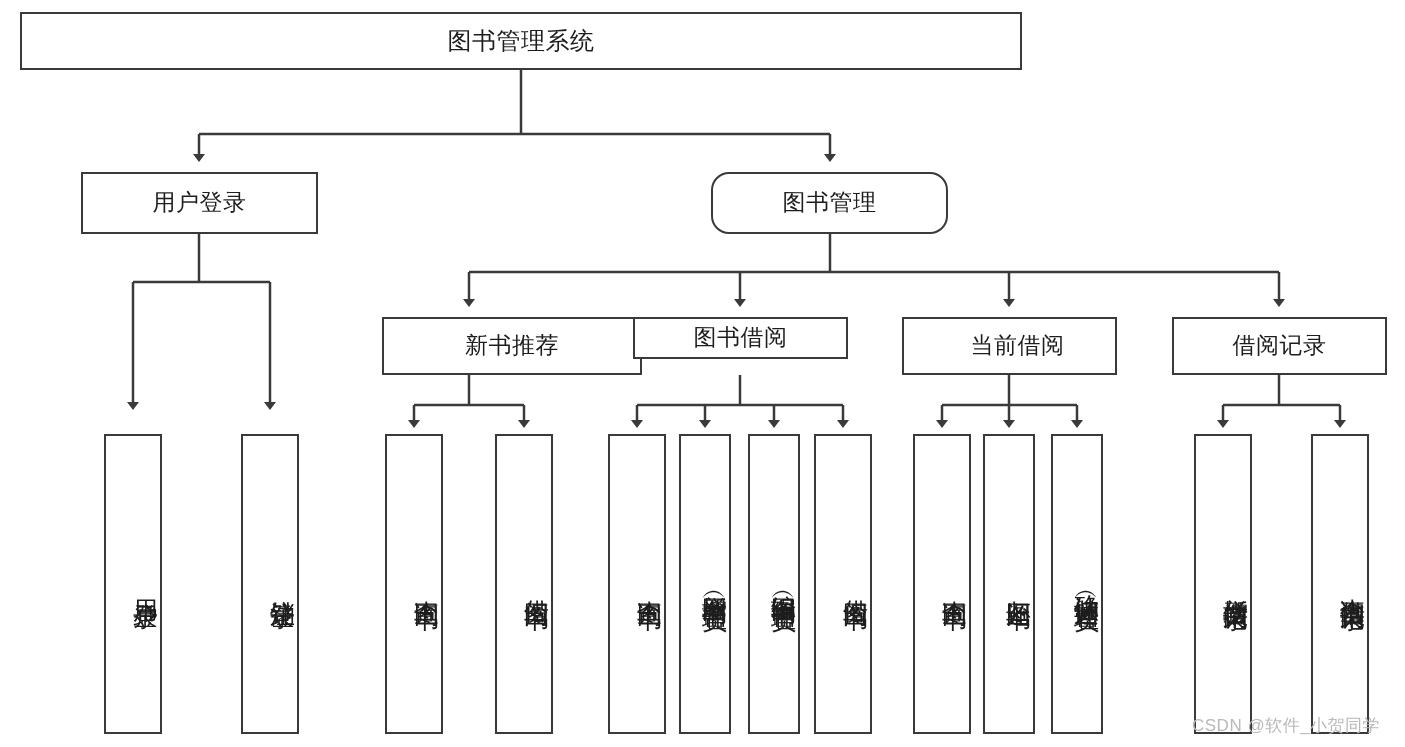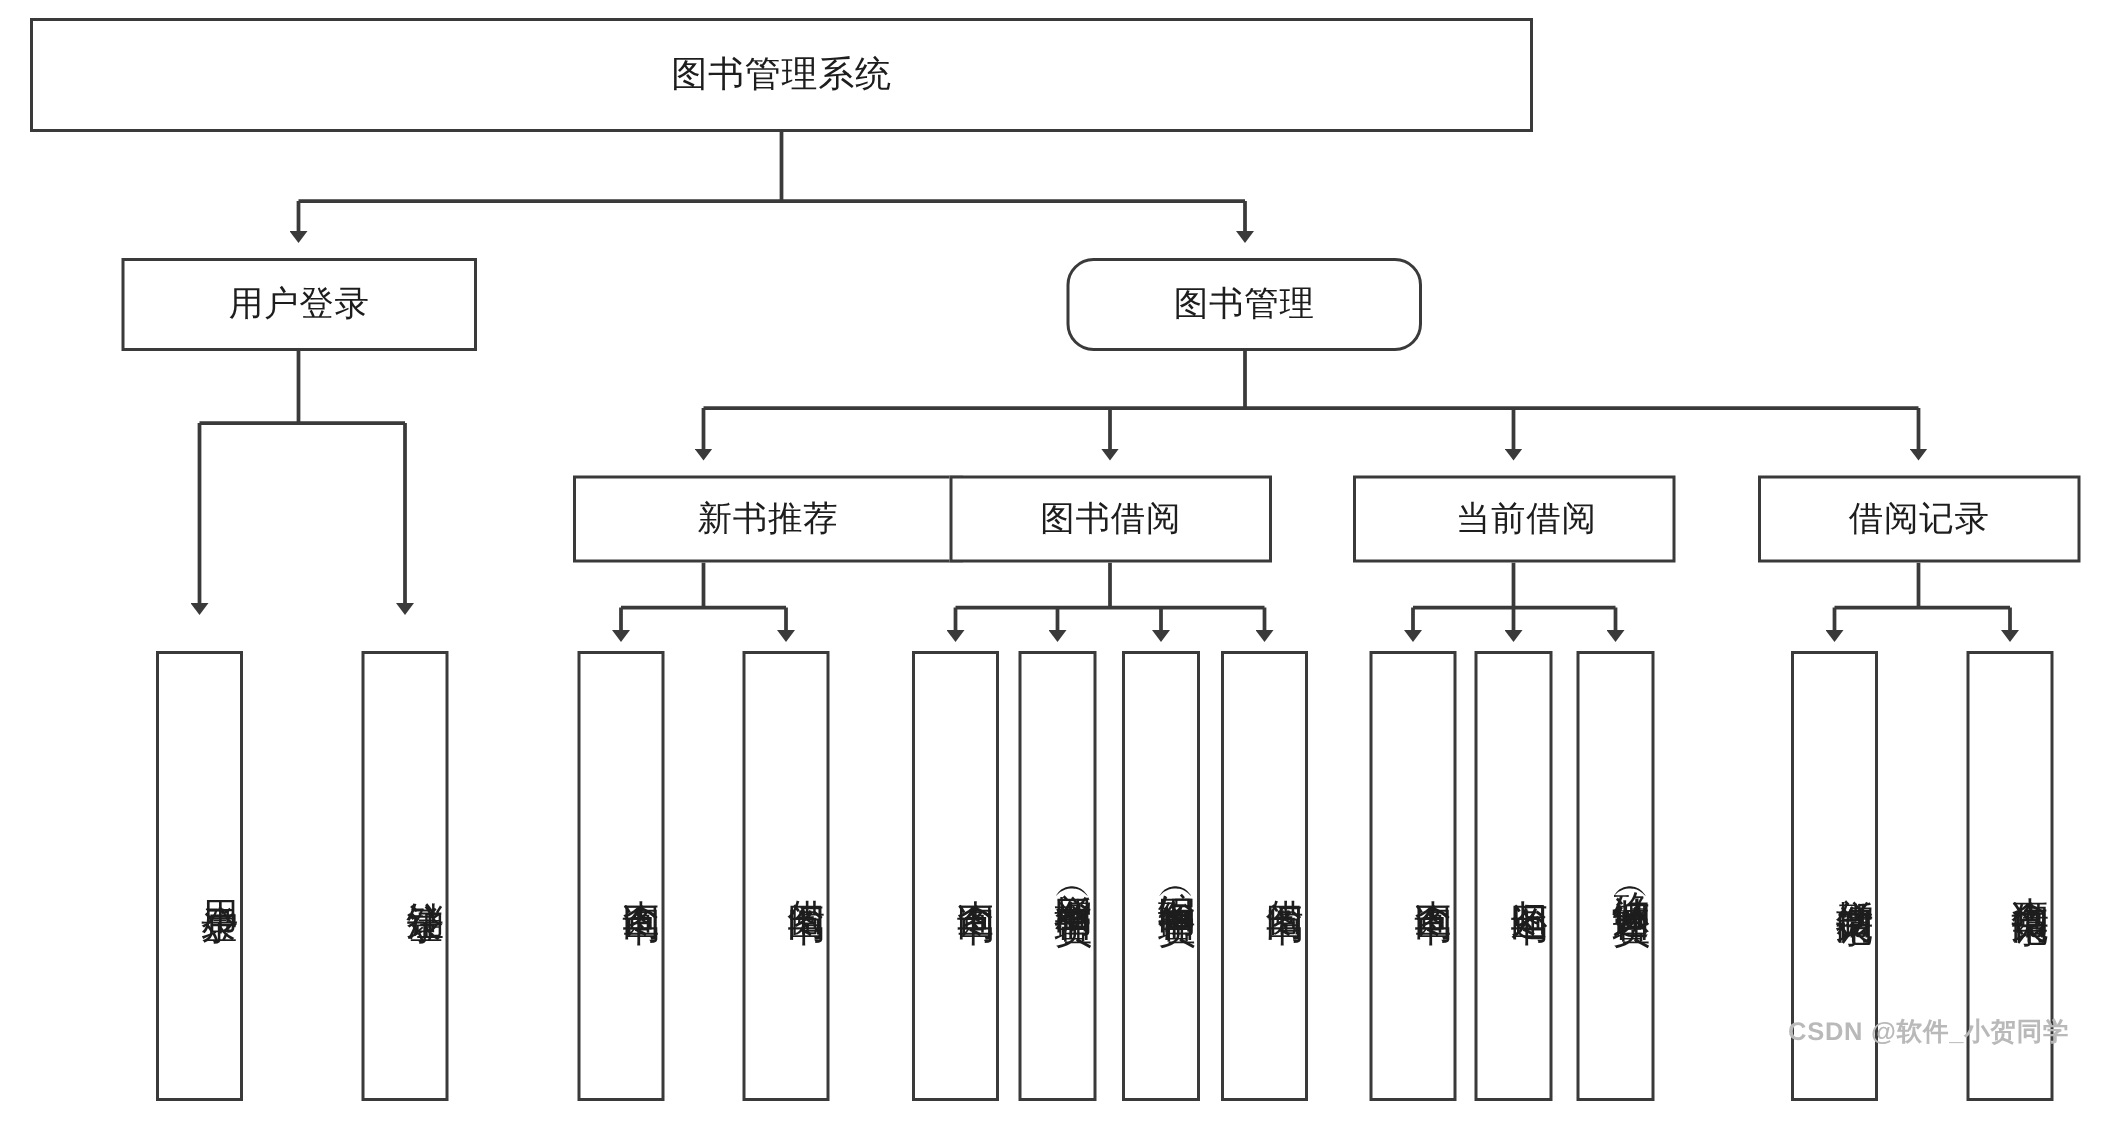--- a/index.html
+++ b/index.html
@@ -115,37 +115,37 @@
       <path d="M1009,405 L1009,424" marker-end="url(#arrow)"></path>
       <path d="M1077,405 L1077,424" marker-end="url(#arrow)"></path>
 
       <path d="M1279,375 L1279,405"></path>
       <path d="M1223,405 L1340,405"></path>
       <path d="M1223,405 L1223,424" marker-end="url(#arrow)"></path>
       <path d="M1340,405 L1340,424" marker-end="url(#arrow)"></path>
     </g>
   </svg>
 
-  <div class="node horiz root" style="left:20px; top:12px; width:1002px; height:76px;">
+  <div class="node horiz root" style="left:20px; top:12px; width:1002px; height:58px;">
     <span>图书管理系统</span>
   </div>
 
   <div class="node horiz" style="left:81px; top:172px; width:237px; height:62px;">
     <span>用户登录</span>
   </div>
 
   <div class="node horiz" style="left:711px; top:172px; width:237px; height:62px;border-radius:18px;">
     <span>图书管理</span>
   </div>
 
   <div class="node horiz" style="left:382px; top:317px; width:260px; height:58px;">
     <span>新书推荐</span>
   </div>
 
-  <div class="node horiz" style="left:633px; top:317px; width:215px; height:58px;">
+  <div class="node horiz" style="left:633px; top:317px; width:215px; height:42px;">
     <span>图书借阅</span>
   </div>
 
   <div class="node horiz" style="left:902px; top:317px; width:215px; height:58px;padding-left:16px;">
     <span>当前借阅</span>
   </div>
 
   <div class="node horiz" style="left:1172px; top:317px; width:215px; height:58px;font-family:Liberation Serif, serif;">
     <span>借阅记录</span>
   </div>
@@ -195,15 +195,15 @@
   </div>
 
   <div class="node vert" style="left:1194px; top:434px; width:58px; height:300px;">
     <span class="vlabel">新增借阅记录</span>
   </div>
 
   <div class="node vert" style="left:1311px; top:434px; width:58px; height:300px;">
     <span class="vlabel">查询借阅记录</span>
   </div>
 
-  <div class="watermark" style="left:1192px; top:676px;font-weight:bold;">CSDN @软件_小贺同学</div>
+  <div class="watermark" style="left:1192px; top:714px;">CSDN @软件_小贺同学</div>
 
 </div>
 
 </body></html>

